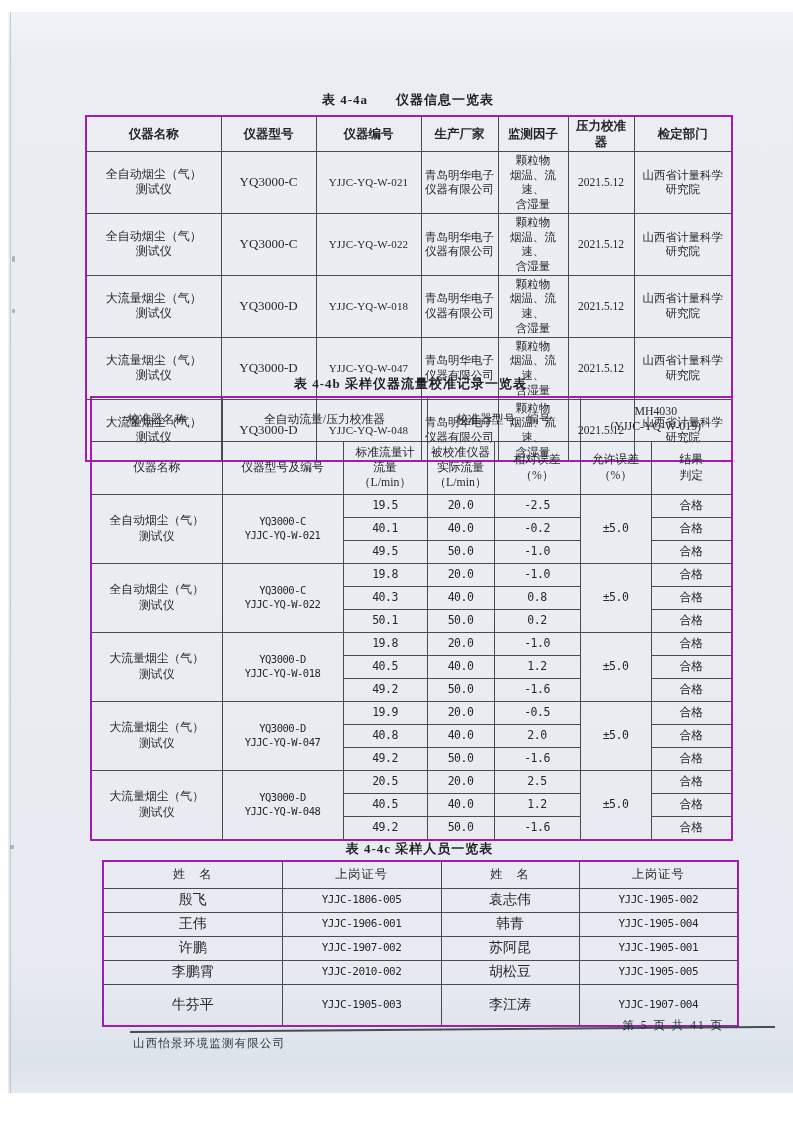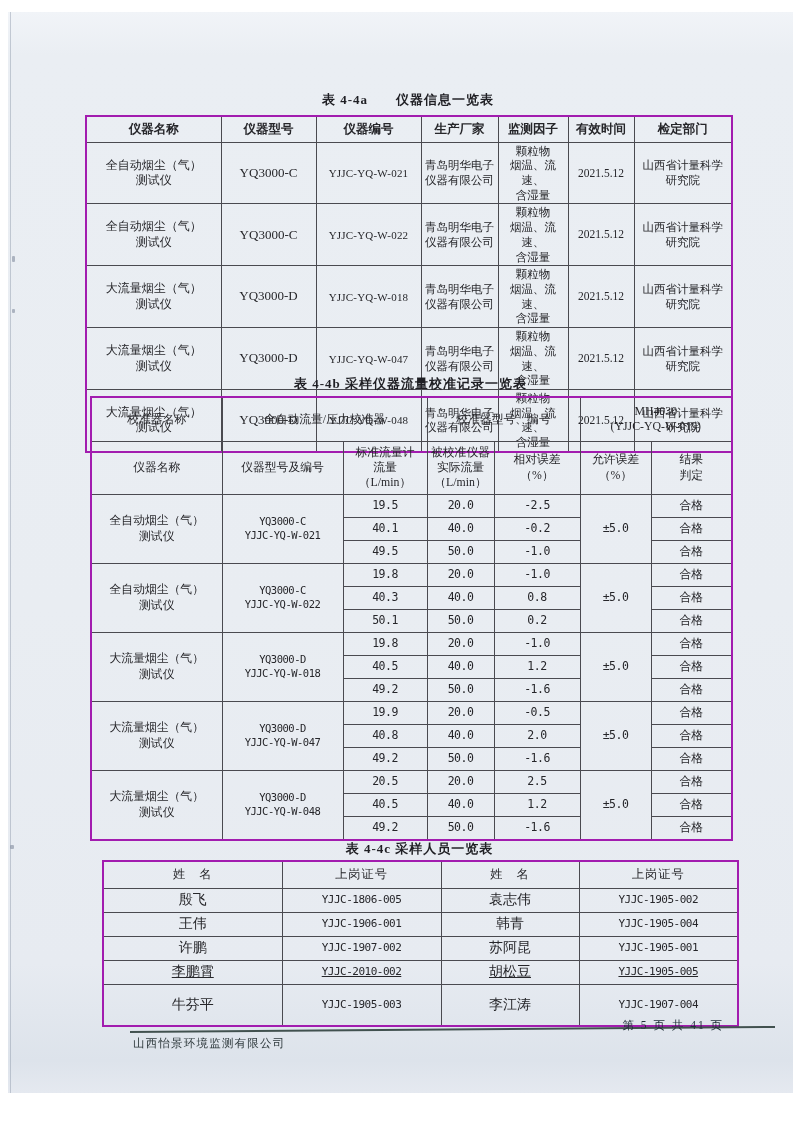--- a/index.html
+++ b/index.html
@@ -68,21 +68,21 @@
       <col style="width:66px">
       <col style="width:98px">
   </colgroup>
   <thead>
     <tr style="height:26px;">
       <th>仪器名称</th>
       <th>仪器型号</th>
       <th>仪器编号</th>
       <th>生产厂家</th>
       <th>监测因子</th>
-      <th>有效时间</th>
+      <th>压力校准器</th>
       <th>检定部门</th>
     </tr>
   </thead>
   <tbody>
     <tr style="height:46px;">
       <td class="cn">全自动烟尘（气）
 测试仪</td>
       <td class="model">YQ3000-C</td>
       <td class="code">YJJC-YQ-W-021</td>
       <td class="cn sm">青岛明华电子
@@ -343,21 +343,21 @@
       <td class="codec">YJJC-1906-001</td>
       <td class="cn">韩青</td>
       <td class="codec">YJJC-1905-004</td>
     </tr>
     <tr style="height:24px;">
       <td class="cn">许鹏</td>
       <td class="codec">YJJC-1907-002</td>
       <td class="cn">苏阿昆</td>
       <td class="codec">YJJC-1905-001</td>
     </tr>
-    <tr style="height:24px;text-decoration:underline;">
+    <tr style="height:24px;">
       <td class="cn">李鹏霄</td>
       <td class="codec">YJJC-2010-002</td>
       <td class="cn">胡松豆</td>
       <td class="codec">YJJC-1905-005</td>
     </tr>
     <tr style="height:42px;">
       <td class="cn">牛芬平</td>
       <td class="codec">YJJC-1905-003</td>
       <td class="cn">李江涛</td>
       <td class="codec">YJJC-1907-004</td>

